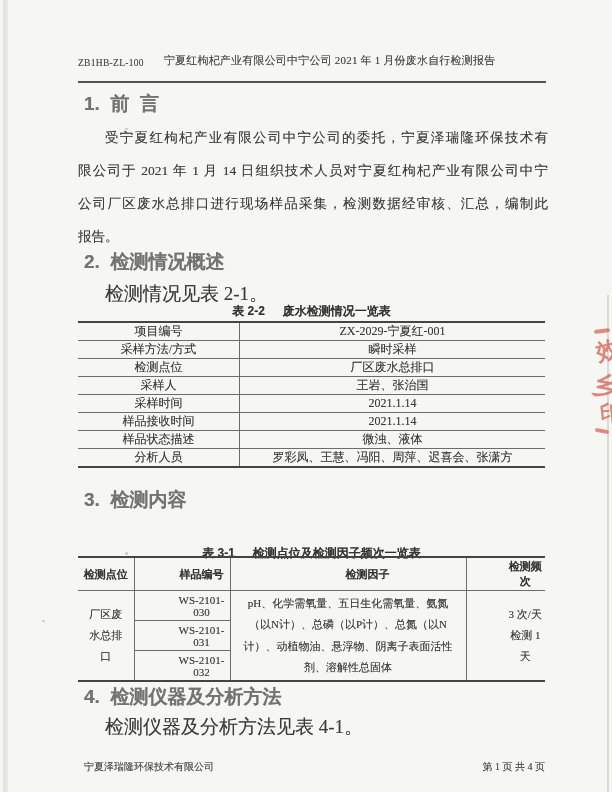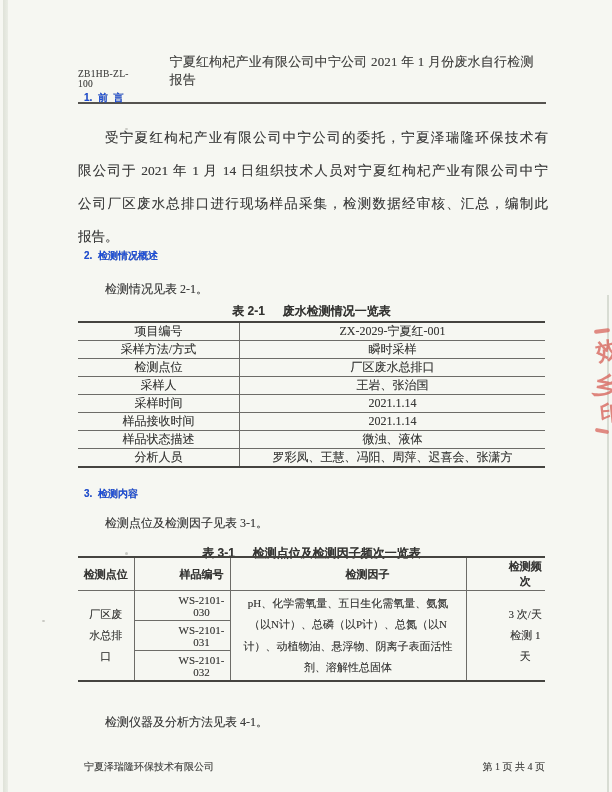--- a/index.html
+++ b/index.html
@@ -19,31 +19,31 @@
     background: linear-gradient(to right, #d9ddd2, #e7eae2); opacity:.8; }
   .edge-right { position:absolute; left:607px; top:295px; width:2px; height:497px;
     background:#ccd0c6; opacity:.7; }
   .speck { position:absolute; border-radius:50%; background:#9a9a94; opacity:.5; }
 
   
   .header { position:absolute; left:78px; top:53px; width:468px;
     display:flex; align-items:flex-end;
     border-bottom:2px solid #55534f; padding-bottom:13px; }
   .doc-code { font-size:9.5px; letter-spacing:.3px; color:#4a4a48; }
-  .doc-title { font-size:13px; margin-left:28px; color:#454543; letter-spacing:.2px; }
+  .doc-title { font-size:11px; margin-left:20px; color:#454543; letter-spacing:.2px; }
 
   
   .h { position:absolute; left:84px;
     font-family:"Liberation Sans","DejaVu Sans",sans-serif;
-    font-weight:bold; font-size:10px; color:#1d4ed8; white-space:pre; }
+    font-weight:bold; font-size:19px; color:#737373; white-space:pre; }
   .para { position:absolute; left:78px; width:470px; font-size:13.5px; color:#3b3b3b; }
   .para .line { height:33px; line-height:33px; text-align:justify; text-align-last:justify; }
   .para .line.first { text-indent:2em; }
   .para .line.last { text-align-last:left; }
-  .intro { position:absolute; left:105px; font-size:12px; color:#3b3b3b; }
+  .intro { position:absolute; left:105px; font-size:19px; color:#3b3b3b; }
 
   
   .caption { position:absolute; left:78px; width:467px;
     display:flex; justify-content:center; gap:18px;
     font-family:"Liberation Sans","DejaVu Sans",sans-serif;
     font-weight:bold; font-size:12px; color:#333331; }
 
   
   .t21 { position:absolute; left:78px; top:321px; width:467px;
     border-collapse:collapse; table-layout:fixed; }
@@ -107,21 +107,21 @@
     <div class="line first">受宁夏红枸杞产业有限公司中宁公司的委托，宁夏泽瑞隆环保技术有</div>
     <div class="line">限公司于 2021 年 1 月 14 日组织技术人员对宁夏红枸杞产业有限公司中宁</div>
     <div class="line">公司厂区废水总排口进行现场样品采集，检测数据经审核、汇总，编制此</div>
     <div class="line last">报告。</div>
   </div>
 
   <div class="h" style="top:249px;">2.  检测情况概述</div>
   <div class="intro" style="top:281px;">检测情况见表 2-1。</div>
 
   <div class="caption" style="top:303px;">
-    <span>表 2-1</span>
+    <span>表 2-2</span>
     <span>废水检测情况一览表</span>
   </div>
 
   <table class="t21">
     <tbody>
       <tr>
         <td class="lab">项目编号</td>
         <td>ZX-2029-宁夏红-001</td>
       </tr>
       <tr>
@@ -149,21 +149,20 @@
         <td>微浊、液体</td>
       </tr>
       <tr>
         <td class="lab">分析人员</td>
         <td>罗彩凤、王慧、冯阳、周萍、迟喜会、张潇方</td>
       </tr>
     </tbody>
   </table>
 
   <div class="h" style="top:487px;">3.  检测内容</div>
-  <div class="intro" style="top:515px;">检测点位及检测因子见表 3-1。</div>
 
   <div class="caption" style="top:539px;margin-top:6px;">
     <span>表 3-1</span>
     <span>检测点位及检测因子频次一览表</span>
   </div>
 
   <table class="t31">
     <colgroup>
         <col style="width:56px">
         <col style="width:96px">
@@ -190,20 +189,21 @@
       </tr>
       <tr>
         <td class="vsep sample">WS-2101-031</td>
       </tr>
       <tr>
         <td class="vsep sample">WS-2101-032</td>
       </tr>
     </tbody>
   </table>
 
+  <div class="h" style="top:684px;">4.  检测仪器及分析方法</div>
   <div class="intro" style="top:714px;">检测仪器及分析方法见表 4-1。</div>
 
   <div class="footer">
     <span>宁夏泽瑞隆环保技术有限公司</span>
     <span>第 1 页  共 4 页</span>
   </div>
 
   <div class="stamp">
     <i class="bar b1"></i>
     <span class="f1">效</span>

